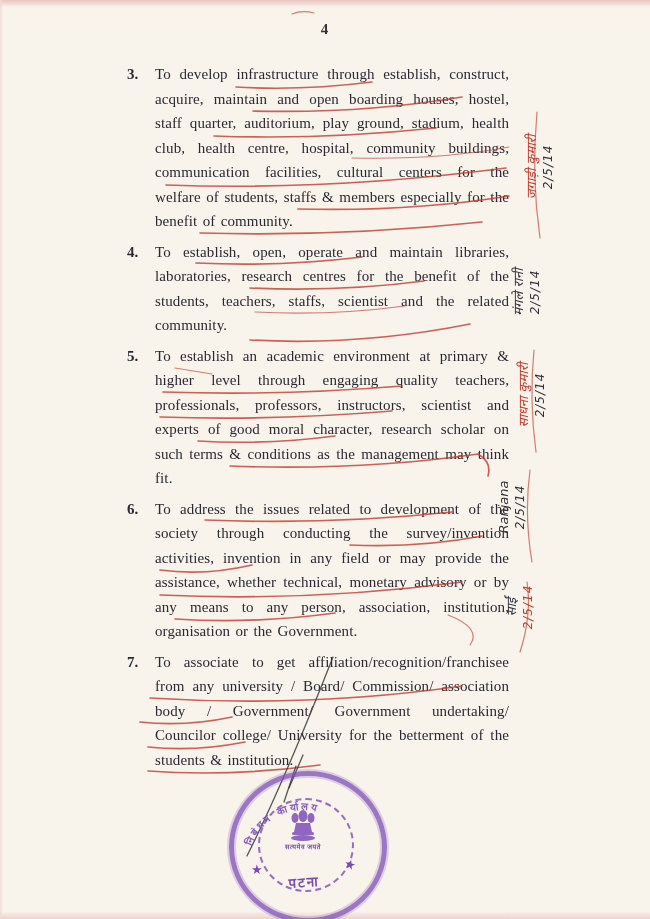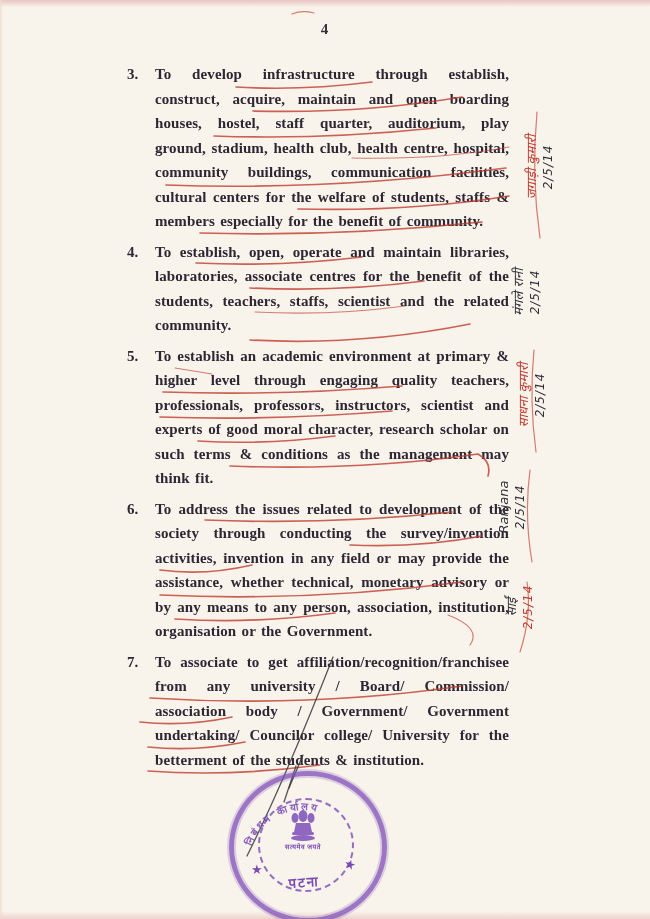--- a/index.html
+++ b/index.html
@@ -19,21 +19,21 @@
     font-size:15px;font-weight:600;color:#35303a;letter-spacing:1px;
   }
   .content{
     position:absolute;left:127px;top:62px;width:382px;color:#2c2733;
   }
   .item{display:flex;margin-bottom:6px;}
   .item .num{
     flex:0 0 28px;font-weight:700;font-size:15px;line-height:24.5px;
   }
   .item .txt{
-    flex:1;font-weight:700;font-size:15px;line-height:24.5px;
+    flex:1;font-weight:400;font-size:15px;line-height:24.5px;
     text-align:justify;word-spacing:1.5px;letter-spacing:.1px;
   }
   
   #marks{position:absolute;left:0;top:0;width:650px;height:919px;pointer-events:none;}
   .red-stroke{stroke:#c23b2e;stroke-width:1.7;fill:none;stroke-linecap:round;opacity:.8;}
   .red-stroke.thin{stroke-width:1.2;opacity:.65;}
   .black-pen{stroke:#3a3a3a;stroke-width:1.3;fill:none;stroke-linecap:round;opacity:.85;}
   
   .note{
     position:absolute;display:flex;flex-direction:column;align-items:center;
@@ -80,21 +80,21 @@
 
   <div class="pageno">4</div>
 
   <div class="content">
     <div class="item">
       <div class="num">3.</div>
       <div class="txt">To develop infrastructure through establish, construct, acquire, maintain and open boarding houses, hostel, staff quarter, auditorium, play ground, stadium, health club, health centre, hospital, community buildings, communication facilities, cultural centers for the welfare of students, staffs &amp; members especially for the benefit of community.</div>
     </div>
     <div class="item">
       <div class="num">4.</div>
-      <div class="txt">To establish, open, operate and maintain libraries, laboratories, associate centres for the benefit of the students, teachers, staffs, scientist and the related community.</div>
+      <div class="txt">To establish, open, operate and maintain libraries, laboratories, research centres for the benefit of the students, teachers, staffs, scientist and the related community.</div>
     </div>
     <div class="item">
       <div class="num">5.</div>
       <div class="txt">To establish an academic environment at primary &amp; higher level through engaging quality teachers, professionals, professors, instructors, scientist and experts of good moral character, research scholar on such terms &amp; conditions as the management may think fit.</div>
     </div>
     <div class="item">
       <div class="num">6.</div>
       <div class="txt">To address the issues related to development of the society through conducting the survey/invention activities, invention in any field or may provide the assistance, whether technical, monetary advisory or by any means to any person, association, institution, organisation or the Government.</div>
     </div>
     <div class="item">

